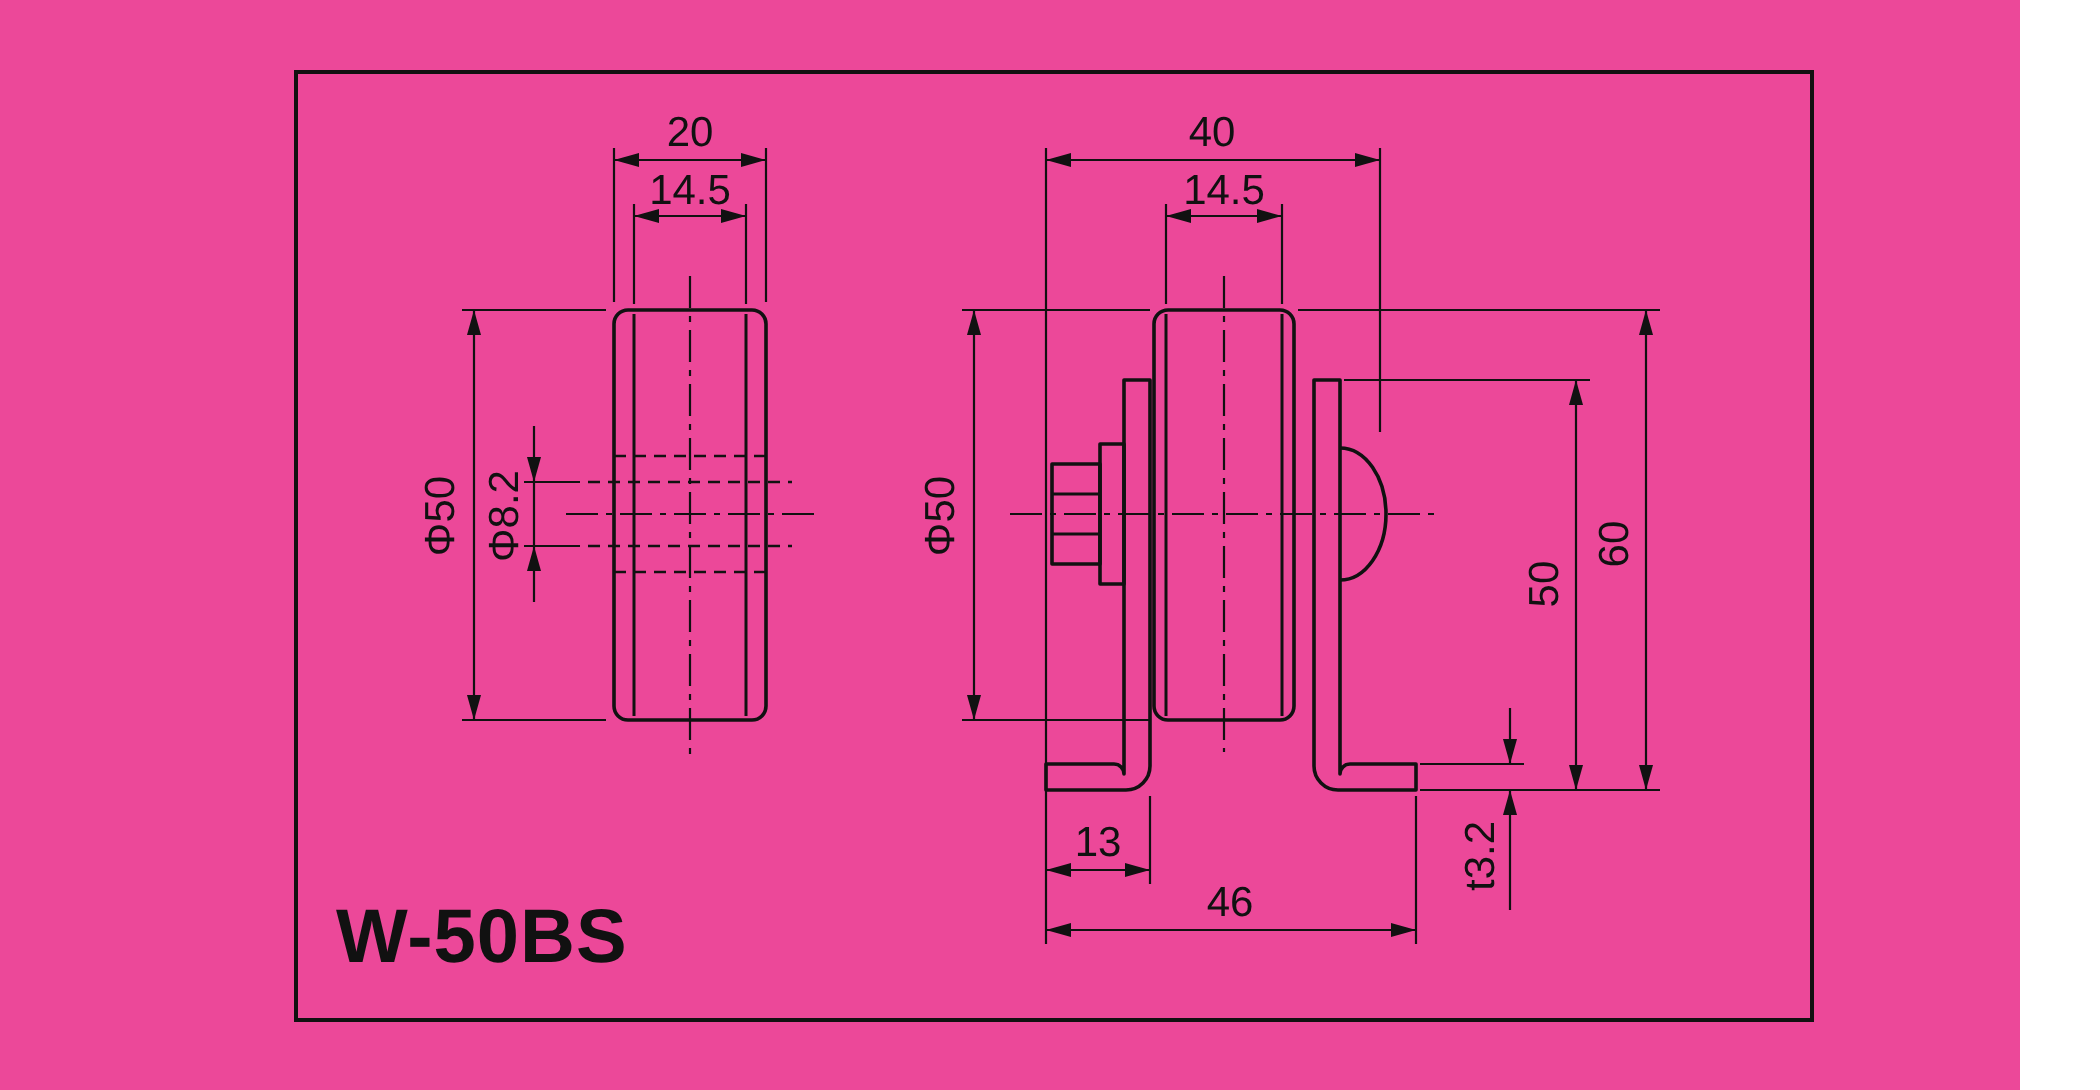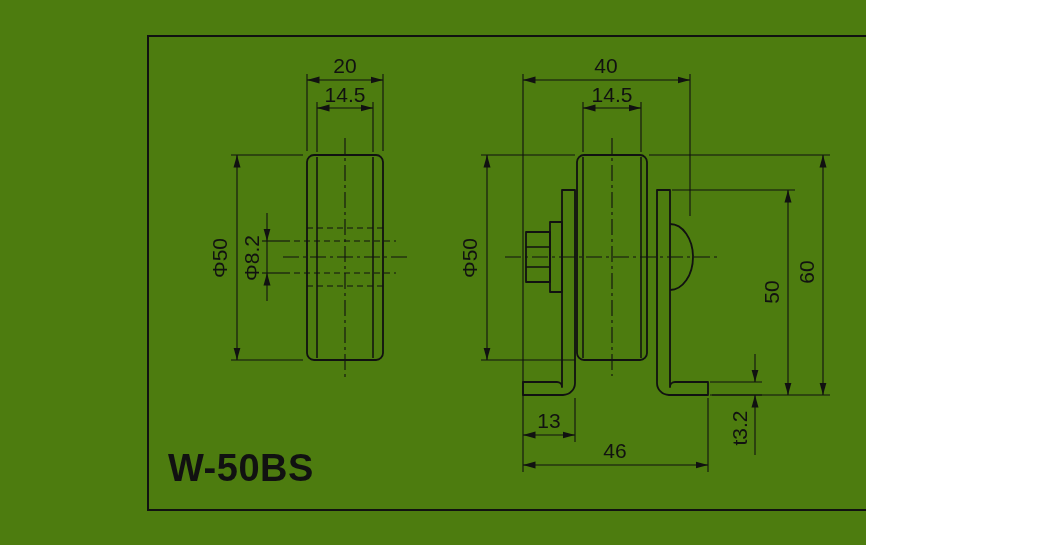--- a/index.html
+++ b/index.html
@@ -1,19 +1,19 @@
 <!DOCTYPE html>
 <html><head>
 <meta charset="utf-8">
 <style>
   html,body{margin:0;padding:0;background:#ffffff;}
   .canvas{
     position:relative;
-    width:866px;height:545px;
-    background:#4d7c0f;
+    width:1010px;height:545px;
+    background:#ec4899;
     font-family:"Liberation Sans","DejaVu Sans",sans-serif;
     overflow:hidden;
   }
   svg{display:block;}
   svg text{
     font-family:"Liberation Sans","DejaVu Sans",sans-serif;
     fill:#111111;
   }
   .dim-text{font-size:21px;}
   .title-text{font-size:38px;font-weight:bold;letter-spacing:0.5px;}

